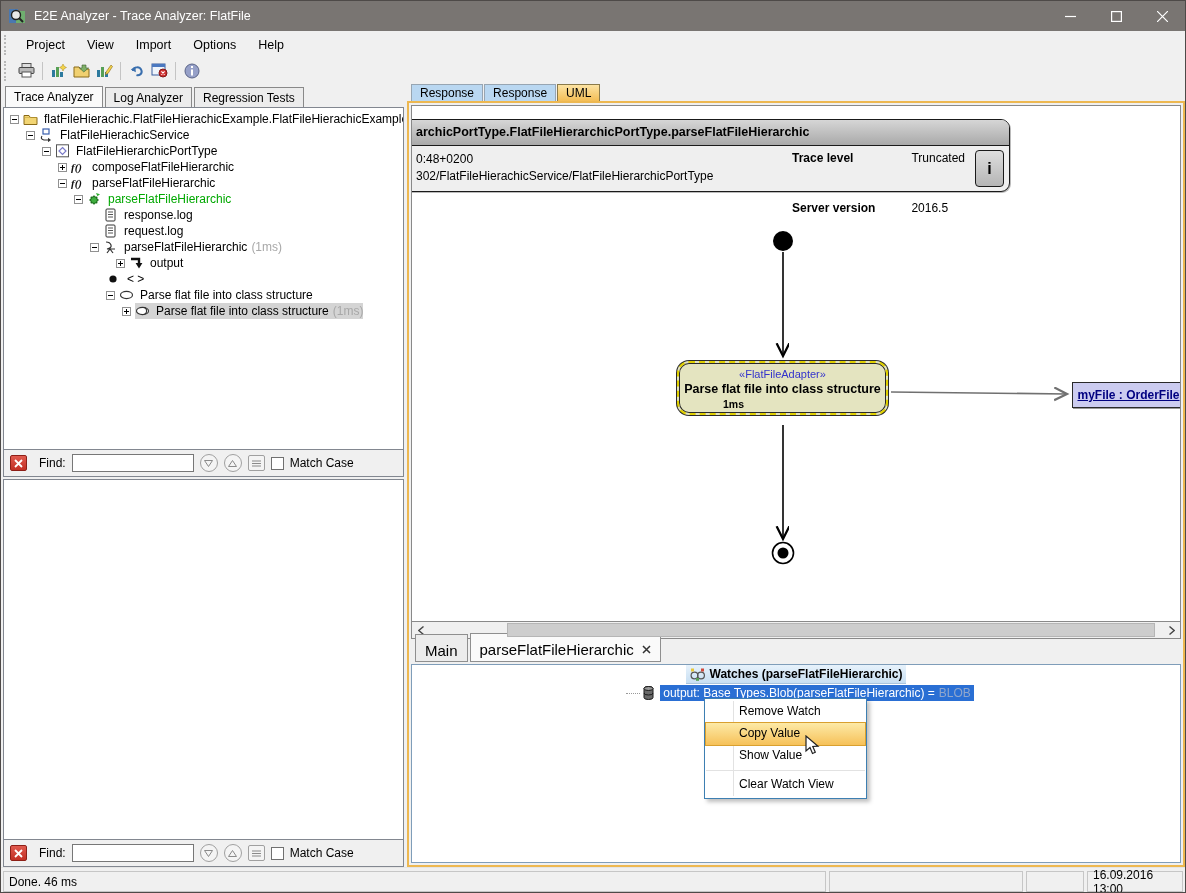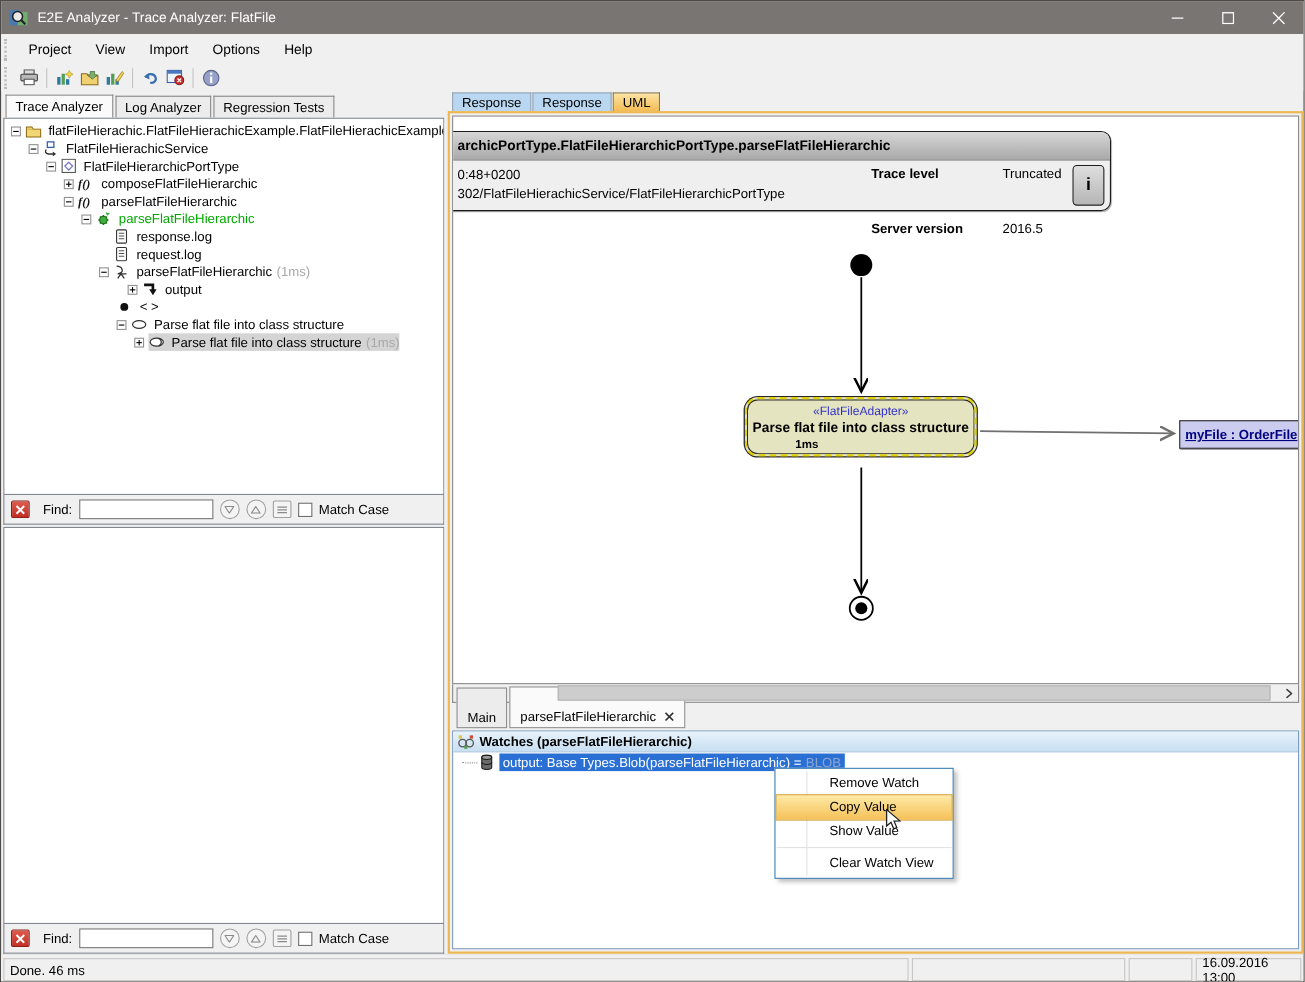--- a/index.html
+++ b/index.html
@@ -80,34 +80,34 @@
   .obj-box { position:absolute; left:660px; top:276px; width:113px; height:26px; background:#ccccf0; border:1px solid #2a2a2a; box-shadow:1px 1px 0 #999; display:flex; align-items:center; justify-content:center; }
   .obj-label { font-weight:bold; text-decoration:underline; color:#000080; font-size:12px; }
   .flow-svg { position:absolute; left:0; top:0; }
   
   .hscroll { height:17px; border:1px solid #898989; border-top:none; background:#f0f0f0; display:flex; align-items:stretch; }
   .hs-btn { width:17px; display:flex; align-items:center; justify-content:center; color:#555; font-size:10px; }
   .hs-track { flex:1; position:relative; }
   .hs-thumb { position:absolute; left:78px; right:8px; top:1px; bottom:1px; background:#cdcdcd; border:1px solid #b5b5b5; }
   
   .doc-tabs { height:23px; display:flex; align-items:flex-end; padding-left:4px; }
-  .doc-tab { padding:19px 9px 2px; border:1px solid #8f8f8f; background:#ececec; margin-right:2px; display:flex; align-items:center; gap:8px; font-size:12px; }
+  .doc-tab { padding:7px 9px 2px; border:1px solid #8f8f8f; background:#ececec; margin-right:2px; display:flex; align-items:center; gap:8px; font-size:15px; }
   .doc-tab.active { background:#fafafa; padding-bottom:3px; }
   
-  .watches { flex:1; margin-top:2px; border:1px solid #7f9db9; background:#fff; display:flex; flex-direction:column; overflow:hidden; }
+  .watches { flex:1; margin-top:2px; border:1px solid #7f9db9; background:#fff; display:flex; flex-direction:column; overflow:hidden;align-items:center; }
   .watches-header { height:19px; background:linear-gradient(#e7f2fb,#c8dff2); border-bottom:1px solid #aac4dd; display:flex; align-items:center; gap:5px; padding:0 4px; font-weight:bold; font-size:12px; }
   .watch-row { height:18px; display:flex; align-items:center; padding-left:8px; }
   .w-dots { width:14px; border-top:1px dotted #999; margin-right:2px; }
   .w-icon { width:13px; height:14px; margin-right:5px; flex:none; }
   .watch-sel { background:#2a6fd4; color:#fff; padding:1px 3px; display:flex; }
   .watch-blob { color:#8fa6cc; margin-left:4px; }
   
   .ctx-menu { position:absolute; left:703px; top:697px; width:163px; background:#fff; border:1px solid #3d7fb2; box-shadow:3px 3px 4px rgba(0,0,0,.25); padding:2px 1px; z-index:20; }
   .ctx-menu::before { content:""; position:absolute; left:28px; top:2px; bottom:2px; width:1px; background:#e2e2e2; }
-  .cm-item { height:22px; line-height:21px; padding-left:48px; position:relative; }
+  .cm-item { height:22px; line-height:21px; padding-left:33px; position:relative; }
   .cm-item.hl { background:linear-gradient(#fdeaa7,#f6c159); outline:1px solid #d9a02f; }
   .cm-sep { height:1px; background:#e2e2e2; margin:3px 0 3px 0; }
   
   .cursor { position:absolute; left:801px; top:734px; z-index:30; }
   
   .statusbar { height:27px; background:#f0f0f0; border-top:1px solid #e5e5e5; display:flex; gap:3px; padding:3px 2px 2px 2px; }
   .sb-seg { border:1px solid #c6c6c6; background:#f0f0f0; display:flex; align-items:center; padding:0 5px; font-size:12px; }
   .sb-1 { flex:1; }
   .sb-2 { width:194px; }
   .sb-3 { width:58px; }

